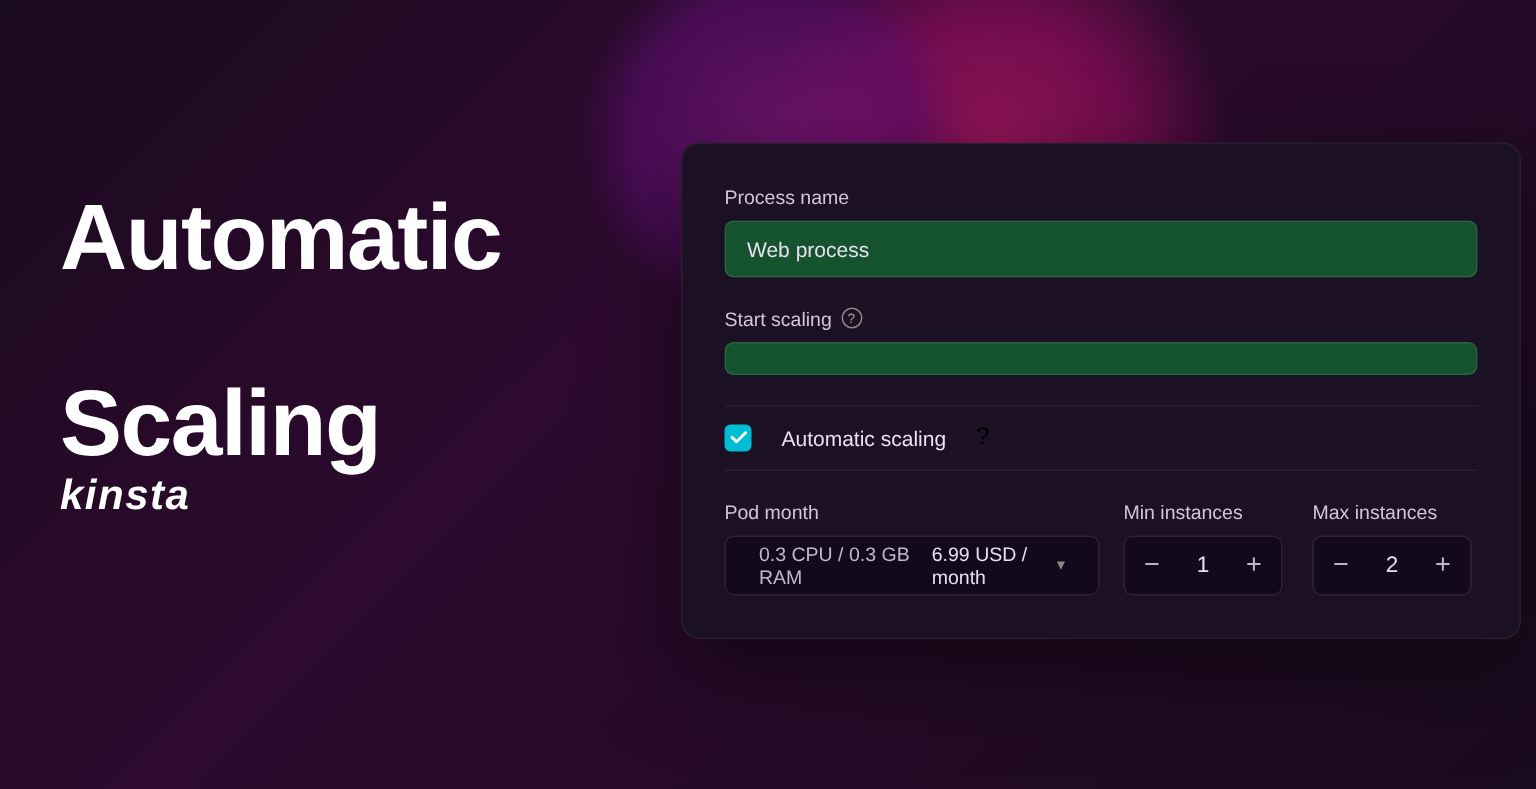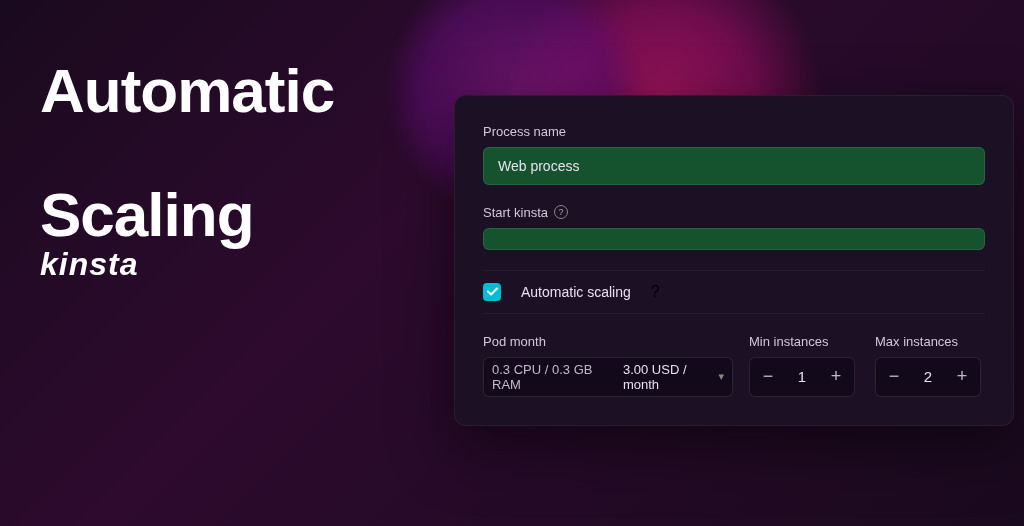--- a/index.html
+++ b/index.html
@@ -42,35 +42,35 @@
     }
 
     .left-section {
       position: absolute;
       left: 0;
       top: 0;
       width: 440px;
       height: 386px;
       display: flex;
       flex-direction: column;
-      justify-content: flex-start;
+      justify-content: flex-end;
       padding: 60px 40px 40px 40px;
     }
 
     .headline {
       color: #ffffff;
       font-size: 62px;
       font-weight: 800;
       line-height: 1.0;
       letter-spacing: -1px;
     }
 
     .logo {
       color: #ffffff;
-      font-size: 32px;
+      font-size: 28px;
       font-weight: 700;
       letter-spacing: 1px;
       font-style: italic;
     }
 
     .logo span {
       font-style: italic;
     }
 
     .right-section {
@@ -223,21 +223,21 @@
       text-align: center;
       color: #e8e0f0;
       font-size: 15px;
       font-weight: 500;
     }
 
     .pod-dropdown {
       background: #12091a;
       border: 1px solid rgba(255,255,255,0.1);
       border-radius: 6px;
-      padding: 10px 8px;
+      padding: 10px 22px;
       color: #e8e0f0;
       font-size: 13px;
       width: 100%;
       display: flex;
       align-items: center;
       justify-content: space-between;
       cursor: pointer;
       height: 40px;
     }
 
@@ -289,21 +289,21 @@
       <div class="field-label">
         <span>Process name</span>
       </div>
       <div class="field-input">
         <span>Web process</span>
       </div>
     </div>
 
     <div class="field-group">
       <div class="field-label">
-        <span>Start kinsta</span>
+        <span>Start scaling</span>
         <span class="info-icon">?</span>
       </div>
       <div class="field-input empty">
         <span></span>
       </div>
     </div>
 
     <div class="checkbox-row">
       <div class="checkbox">
         <svg viewBox="0 0 11 9" fill="none" xmlns="http://www.w3.org/2000/svg">
@@ -313,21 +313,21 @@
       <span class="checkbox-label">Automatic scaling</span>
       <span class="info-icon">?</span>
     </div>
 
     <div class="scaling-row">
       <div class="pod-size-group">
         <div class="instance-label">Pod month</div>
         <div class="pod-dropdown">
           <div class="pod-dropdown-left">
             <span class="pod-spec">0.3 CPU / 0.3 GB RAM</span>
-            <span class="pod-price">3.00 USD / month</span>
+            <span class="pod-price">6.99 USD / month</span>
           </div>
           <span class="chevron-down">▾</span>
         </div>
       </div>
 
       <div class="instances-group">
         <div class="instance-label">Min instances</div>
         <div class="stepper">
           <button class="stepper-btn">−</button>
           <span class="stepper-value">1</span>

